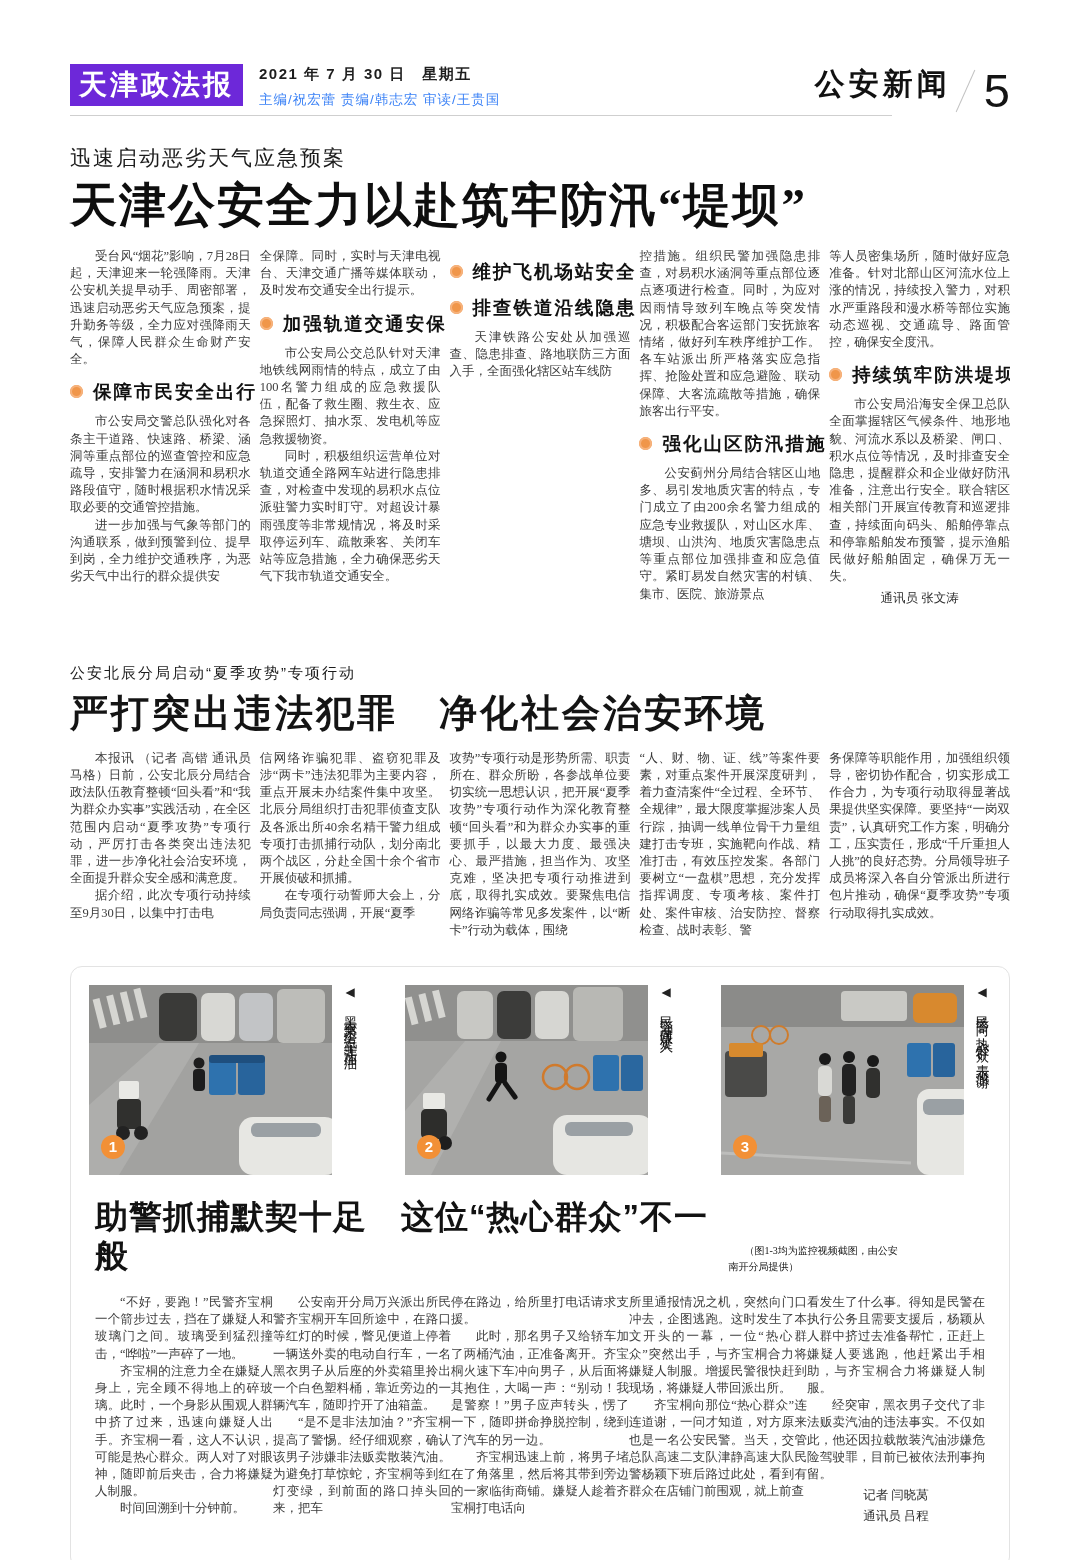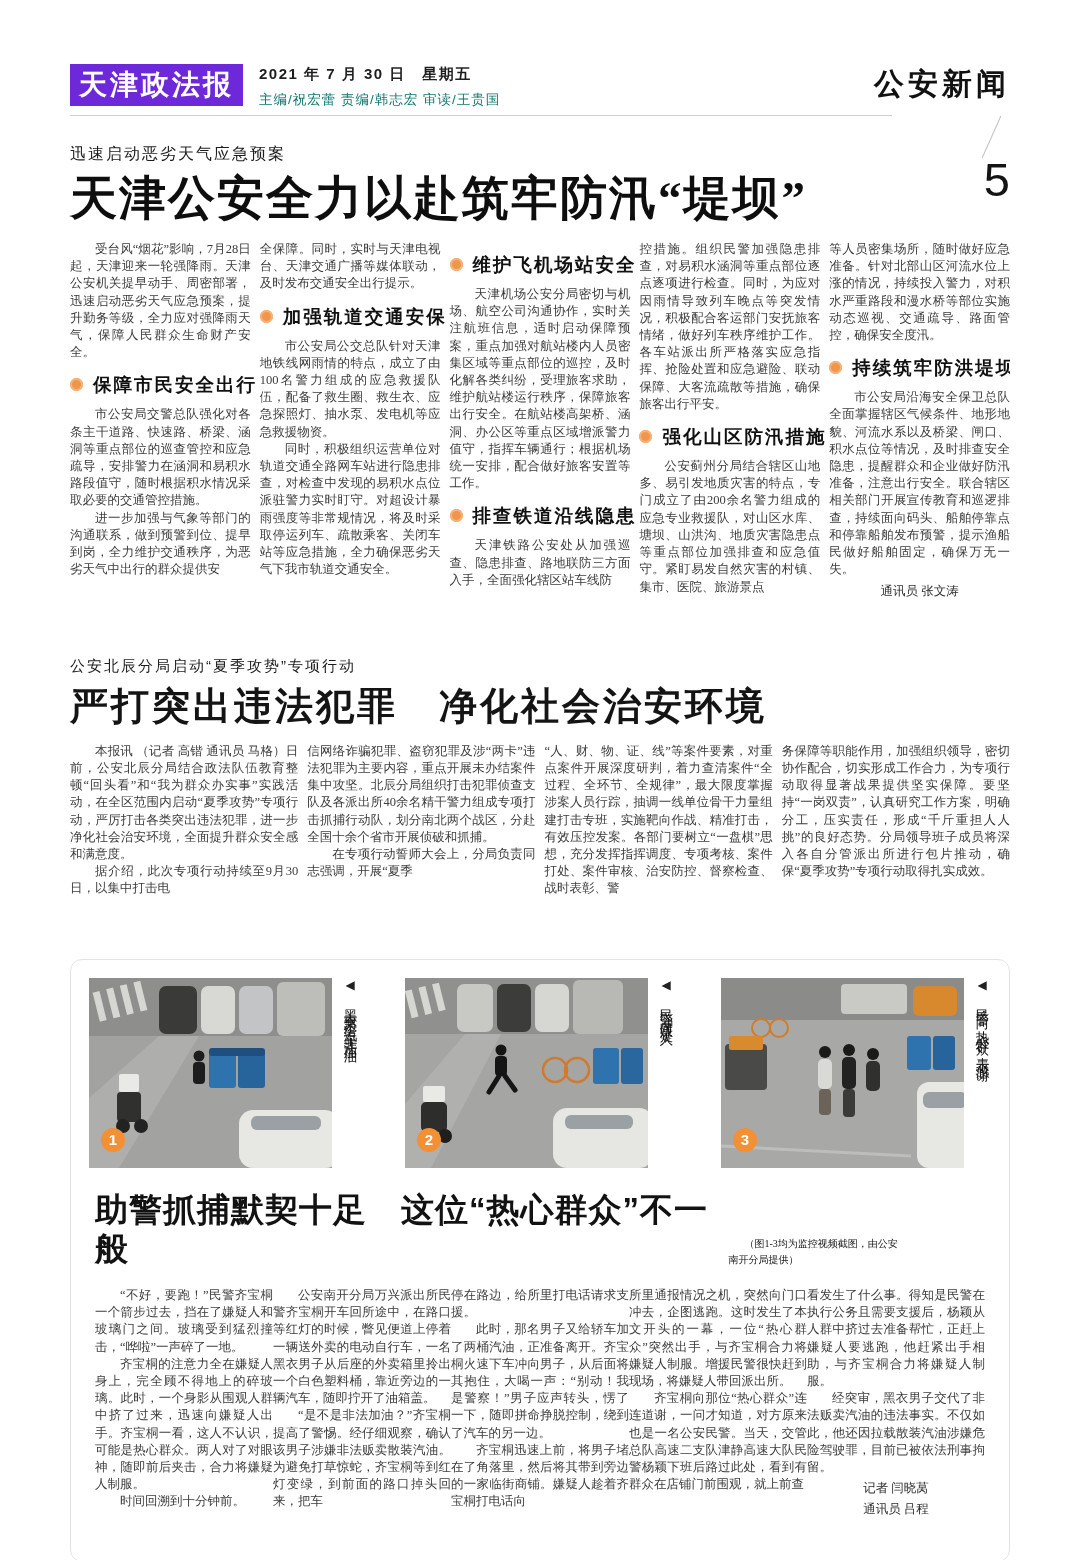--- a/index.html
+++ b/index.html
@@ -5,31 +5,31 @@
   html,body{margin:0;padding:0;background:#ffffff;}
   .page{width:1080px;height:1560px;background:#fff;position:relative;overflow:hidden;
         font-family:"Liberation Serif", serif;color:#333;}
 
   
   .header{display:flex;align-items:flex-start;margin:64px 70px 0;position:relative;height:60px;}
   .logo{background:#6d28d9;color:#fff;font-family:"Liberation Sans",sans-serif;
         font-weight:700;font-size:28px;letter-spacing:3px;padding:5px 9px;line-height:1.15;}
   .meta{margin-left:16px;padding-top:1px;font-family:"Liberation Sans",sans-serif;}
   .meta .date{font-size:15px;color:#1d1d1d;font-weight:600;letter-spacing:1.5px;}
-  .meta .editors{font-size:13.5px;color:#0f766e;margin-top:7px;letter-spacing:1px;}
-  .header-right{margin-left:auto;display:flex;align-items:flex-end;position:relative;flex-direction:column;}
+  .meta .editors{font-size:13.5px;color:#3b82f6;margin-top:7px;letter-spacing:1px;}
+  .header-right{margin-left:auto;display:flex;align-items:center;position:relative;}
   .section-title{font-family:"Liberation Sans",sans-serif;font-weight:700;font-size:30px;
         color:#111;letter-spacing:4px;padding-bottom:9px;}
   .slash{width:1px;height:46px;background:#c2c2c2;transform:rotate(24deg);margin:0 18px -4px 14px;}
   .page-num{font-family:"Liberation Sans",sans-serif;font-size:47px;color:#141414;line-height:1;
         margin-bottom:-2px;font-weight:400;}
   .header-rule{position:absolute;left:0;right:118px;bottom:8px;height:1px;background:#cfcfcf;}
 
   
-  .kicker{margin:20px 70px 0;font-family:"Liberation Sans",sans-serif;font-size:16px;
+  .kicker{margin:20px 70px 0;font-family:"Liberation Sans",sans-serif;font-size:21px;
         color:#1c1c1c;letter-spacing:2px;}
   .headline-serif{margin:8px 70px 0;font-family:"Liberation Serif",serif;font-weight:700;
         font-size:47px;color:#0e0e0e;letter-spacing:2px;line-height:1.15;}
   .headline-sans{margin:9px 70px 0;font-family:"Liberation Sans",sans-serif;font-weight:700;
         font-size:38px;color:#141414;letter-spacing:3px;line-height:1.15;}
 
   .cols{margin:16px 70px 0;display:flex;gap:9px;overflow:hidden;}
   .cols .col{flex:1;min-width:0;}
   .para{margin:0;font-size:12.5px;line-height:17.2px;color:#3b3b3b;text-align:justify;
         text-indent:2em;}
@@ -104,21 +104,20 @@
           <span class="txt">加强轨道交通安保</span>
         </div>
         <p class="para">市公安局公交总队针对天津地铁线网雨情的特点，成立了由100名警力组成的应急救援队伍，配备了救生圈、救生衣、应急探照灯、抽水泵、发电机等应急救援物资。</p>
         <p class="para">同时，积极组织运营单位对轨道交通全路网车站进行隐患排查，对检查中发现的易积水点位派驻警力实时盯守。对超设计暴雨强度等非常规情况，将及时采取停运列车、疏散乘客、关闭车站等应急措施，全力确保恶劣天气下我市轨道交通安全。</p>
       </div>
       <div class="col">
         <div class="sechead">
           <span class="dot"></span>
           <span class="txt">维护飞机场站安全</span>
         </div>
-        <p class="para">天津机场公安分局密切与机场、航空公司沟通协作，实时关注航班信息，适时启动保障预案，重点加强对航站楼内人员密集区域等重点部位的巡控，及时化解各类纠纷，受理旅客求助，维护航站楼运行秩序，保障旅客出行安全。在航站楼高架桥、涵洞、办公区等重点区域增派警力值守，指挥车辆通行；根据机场统一安排，配合做好旅客安置等工作。</p>
         <div class="sechead">
           <span class="dot"></span>
           <span class="txt">排查铁道沿线隐患</span>
         </div>
         <p class="para">天津铁路公安处从加强巡查、隐患排查、路地联防三方面入手，全面强化辖区站车线防</p>
       </div>
       <div class="col">
         <p class="para cont">控措施。组织民警加强隐患排查，对易积水涵洞等重点部位逐点逐项进行检查。同时，为应对因雨情导致列车晚点等突发情况，积极配合客运部门安抚旅客情绪，做好列车秩序维护工作。各车站派出所严格落实应急指挥、抢险处置和应急避险、联动保障、大客流疏散等措施，确保旅客出行平安。</p>
         <div class="sechead">
           <span class="dot"></span>
@@ -140,20 +139,23 @@
   <div class="kicker" style="font-size:15px;margin-top:24px">公安北辰分局启动“夏季攻势”专项行动</div>
   <h2 class="headline-sans">严打突出违法犯罪　净化社会治安环境</h2>
   <div class="cols" id="summer-cols">
       <div class="col">
         <p class="para">本报讯 （记者 高锴 通讯员 马格）日前，公安北辰分局结合政法队伍教育整顿“回头看”和“我为群众办实事”实践活动，在全区范围内启动“夏季攻势”专项行动，严厉打击各类突出违法犯罪，进一步净化社会治安环境，全面提升群众安全感和满意度。</p>
         <p class="para">据介绍，此次专项行动持续至9月30日，以集中打击电</p>
       </div>
       <div class="col">
         <p class="para cont">信网络诈骗犯罪、盗窃犯罪及涉“两卡”违法犯罪为主要内容，重点开展未办结案件集中攻坚。北辰分局组织打击犯罪侦查支队及各派出所40余名精干警力组成专项打击抓捕行动队，划分南北两个战区，分赴全国十余个省市开展侦破和抓捕。</p>
         <p class="para">在专项行动誓师大会上，分局负责同志强调，开展“夏季</p>
+      </div>
+      <div class="col">
+        <p class="para cont">攻势”专项行动是形势所需、职责所在、群众所盼，各参战单位要切实统一思想认识，把开展“夏季攻势”专项行动作为深化教育整顿“回头看”和为群众办实事的重要抓手，以最大力度、最强决心、最严措施，担当作为、攻坚克难，坚决把专项行动推进到底，取得扎实成效。要聚焦电信网络诈骗等常见多发案件，以“断卡”行动为载体，围绕</p>
       </div>
       <div class="col">
         <p class="para cont">“人、财、物、证、线”等案件要素，对重点案件开展深度研判，着力查清案件“全过程、全环节、全规律”，最大限度掌握涉案人员行踪，抽调一线单位骨干力量组建打击专班，实施靶向作战、精准打击，有效压控发案。各部门要树立“一盘棋”思想，充分发挥指挥调度、专项考核、案件打处、案件审核、治安防控、督察检查、战时表彰、警</p>
       </div>
       <div class="col">
         <p class="para cont">务保障等职能作用，加强组织领导，密切协作配合，切实形成工作合力，为专项行动取得显著战果提供坚实保障。要坚持“一岗双责”，认真研究工作方案，明确分工，压实责任，形成“千斤重担人人挑”的良好态势。分局领导班子成员将深入各自分管派出所进行包片推动，确保“夏季攻势”专项行动取得扎实成效。</p>
       </div>
     </div>
 
   <div class="card">

